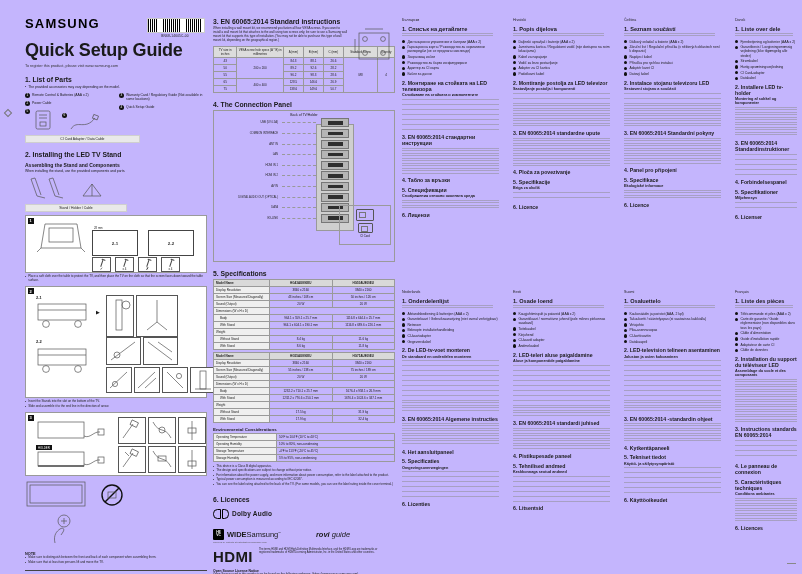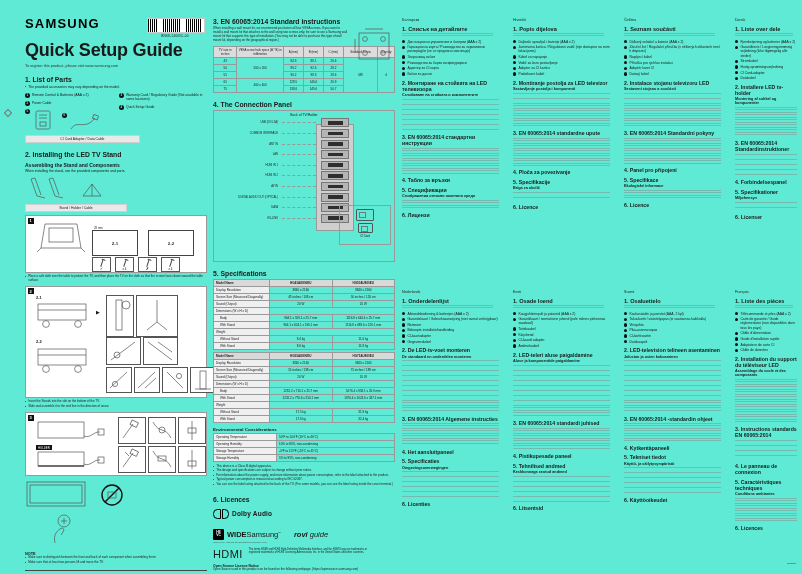--- a/index.html
+++ b/index.html
@@ -1,16 +1,16 @@
 <!DOCTYPE html>
 <html><head>
 <meta charset="utf-8">
 <style>
   html,body{margin:0;padding:0;background:#fff}
-  #page{position:relative;width:802px;height:574px;background:#5eead4;
+  #page{position:relative;width:802px;height:574px;background:#c4b5fd;
         font-family:"Liberation Sans",sans-serif;color:#1a1a1a;overflow:hidden}
   .abs{position:absolute}
 
   
   .logo{font-size:13px;font-weight:bold;letter-spacing:1.2px;color:#000}
   .title{font-size:18px;font-weight:bold;letter-spacing:-.2px;margin-top:9px}
   .tag{font-size:3.8px;color:#333;margin-top:3px}
   .h7{font-size:6.8px;font-weight:bold;margin:8px 0 2px}
   .h5{font-size:5px;font-weight:bold;margin:4px 0 1px}
   .t34{font-size:3.4px;line-height:1.35}
@@ -78,21 +78,21 @@
   .qsbox{border:.9px solid #444;width:84px;text-align:center;padding:2px 0 3px}
   .qspow{font-size:2.8px;color:#333;letter-spacing:.5px}
   .qs{font-size:8.5px;letter-spacing:1.8px;margin-top:1px}
   .qs b{font-weight:bold}
   .hevcsq{width:11px;height:11px;background:#000;color:#fff;font-size:3.4px;font-weight:bold;
           display:flex;flex-direction:column;align-items:center;justify-content:center;line-height:1;border-radius:1px}
   .hevct{font-size:7.5px}
   .hevct b{font-weight:bold}
   .rovi{font-style:italic;font-size:7.5px}
   .rovi b{font-weight:bold}
-  .hdmi{font-size:11px;font-weight:400;letter-spacing:.4px}
+  .hdmi{font-size:15px;font-weight:700;letter-spacing:.4px}
 
   
   .lang{position:absolute;width:97px;font-size:3.4px}
   .lg-label{font-size:3.6px;color:#222;margin-bottom:3.5px}
   .lg-h1{font-size:5.6px;font-weight:bold;margin:2px 0 1.5px}
   .lg-h2{font-size:5.2px;font-weight:bold;margin:3.5px 0 1.5px}
   .lg-sub{font-size:3.8px;font-weight:bold;margin:1.5px 0 1px}
   .lg-item{display:flex;gap:2px;margin:1.4px 0;line-height:1.25}
   .lg-dot{flex:none;width:3.4px;height:3.4px;border-radius:50%;background:#111;margin-top:.4px}
 
@@ -664,21 +664,21 @@
       <div class="licrow" style="margin-top:2px">
         <span class="dd"><i class="ddl"></i><i class="ddr"></i></span>
         <span class="dolbytxt">Dolby Audio</span>
       </div>
       <div class="licrow" style="margin-top:6px">
         <span class="hevcsq">
             <span>HE</span>
             <span>VC</span>
           </span>
         <span class="hevct"><b>WIDE</b><span>Samsung</span><sup style="font-size:2.6px">™</sup></span>
-        <span class="rovi" style="margin-left:10px"><b>rovi</b> <span>guide</span></span>
+        <span class="rovi" style="margin-left:32px"><b>rovi</b> <span>guide</span></span>
       </div>
       <div class="t30" style="font-size:2.4px;width:90px;margin-top:1px;color:#555">Covered by Patents at patentlist.hevcadvance.com</div>
       <div style="display:flex;gap:6px;margin-top:4px;align-items:flex-start">
         <span class="hdmi">HDMI</span>
         <span class="t30" style="font-size:2.6px;width:128px">The terms HDMI and HDMI High-Definition Multimedia Interface, and the HDMI Logo are trademarks or registered trademarks of HDMI Licensing Administrator, Inc. in the United States and other countries.</span>
       </div>
       <div style="font-size:3.4px;font-weight:bold;margin-top:4px">Open Source License Notice</div>
       <div class="t30">Open Source used in this product can be found on the following webpage. (https://opensource.samsung.com)</div>
     </div>
   </div>

